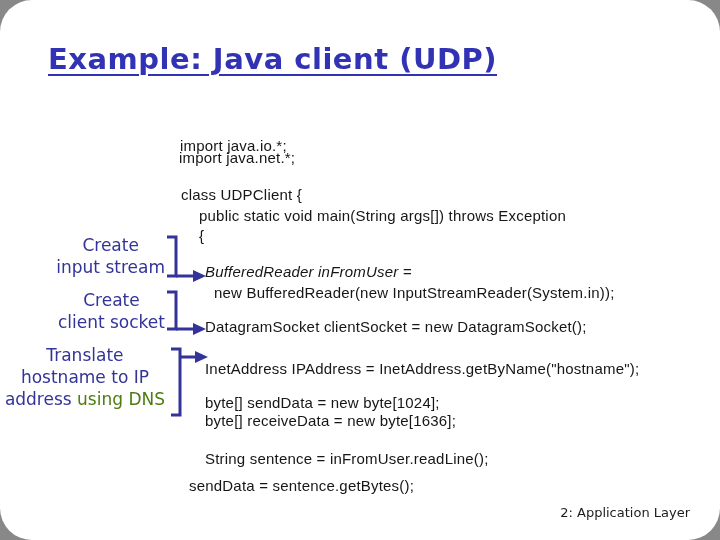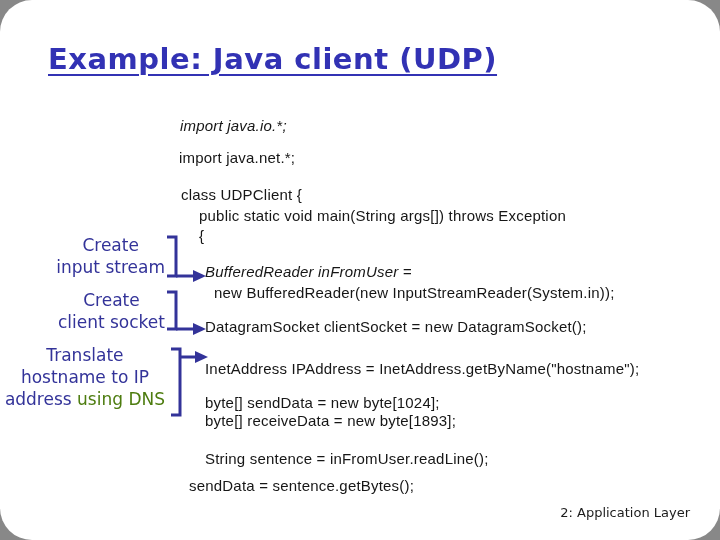--- a/index.html
+++ b/index.html
@@ -60,36 +60,36 @@
     flex-direction: column;
   }
 </style>
 </head>
 <body>
 
 <div class="slide">
 
   <div class="title">Example: Java client (UDP)</div>
 
-  <div class="code" style="left:180px; top:117px;font-style:italic;">import java.io.*;</div>
+  <div class="code" style="left:180px; top:137px;">import java.io.*;</div>
   <div class="code" style="left:179px; top:149px;">import java.net.*;</div>
 
   <div class="code" style="left:181px; top:186px;">class UDPClient {</div>
   <div class="code" style="left:199px; top:207px;">public static void main(String args[]) throws Exception</div>
   <div class="code" style="left:199px; top:227px;">{</div>
 
   <div class="code" style="left:205px; top:263px;font-style:italic;">BufferedReader inFromUser =</div>
   <div class="code" style="left:214px; top:284px;">new BufferedReader(new InputStreamReader(System.in));</div>
 
   <div class="code" style="left:205px; top:318px;">DatagramSocket clientSocket = new DatagramSocket();</div>
 
   <div class="code" style="left:205px; top:360px;">InetAddress IPAddress = InetAddress.getByName("hostname");</div>
 
   <div class="code" style="left:205px; top:394px;">byte[] sendData = new byte[1024];</div>
-  <div class="code" style="left:205px; top:412px;">byte[] receiveData = new byte[1893];</div>
+  <div class="code" style="left:205px; top:412px;">byte[] receiveData = new byte[1636];</div>
 
   <div class="code" style="left:205px; top:450px;">String sentence = inFromUser.readLine();</div>
   <div class="code" style="left:189px; top:477px;">sendData = sentence.getBytes();</div>
 
   <div class="anno" style="top:234px;">
     <div>Create</div>
     <div>input stream</div>
   </div>
   <svg class="bracket-svg" style="left:166px; top:234px;" width="44" height="52" viewBox="0 0 44 52">
     <path d="M1,3 L10,3 L10,42 L1,42" fill="none" stroke="#333399" stroke-width="3"></path>

